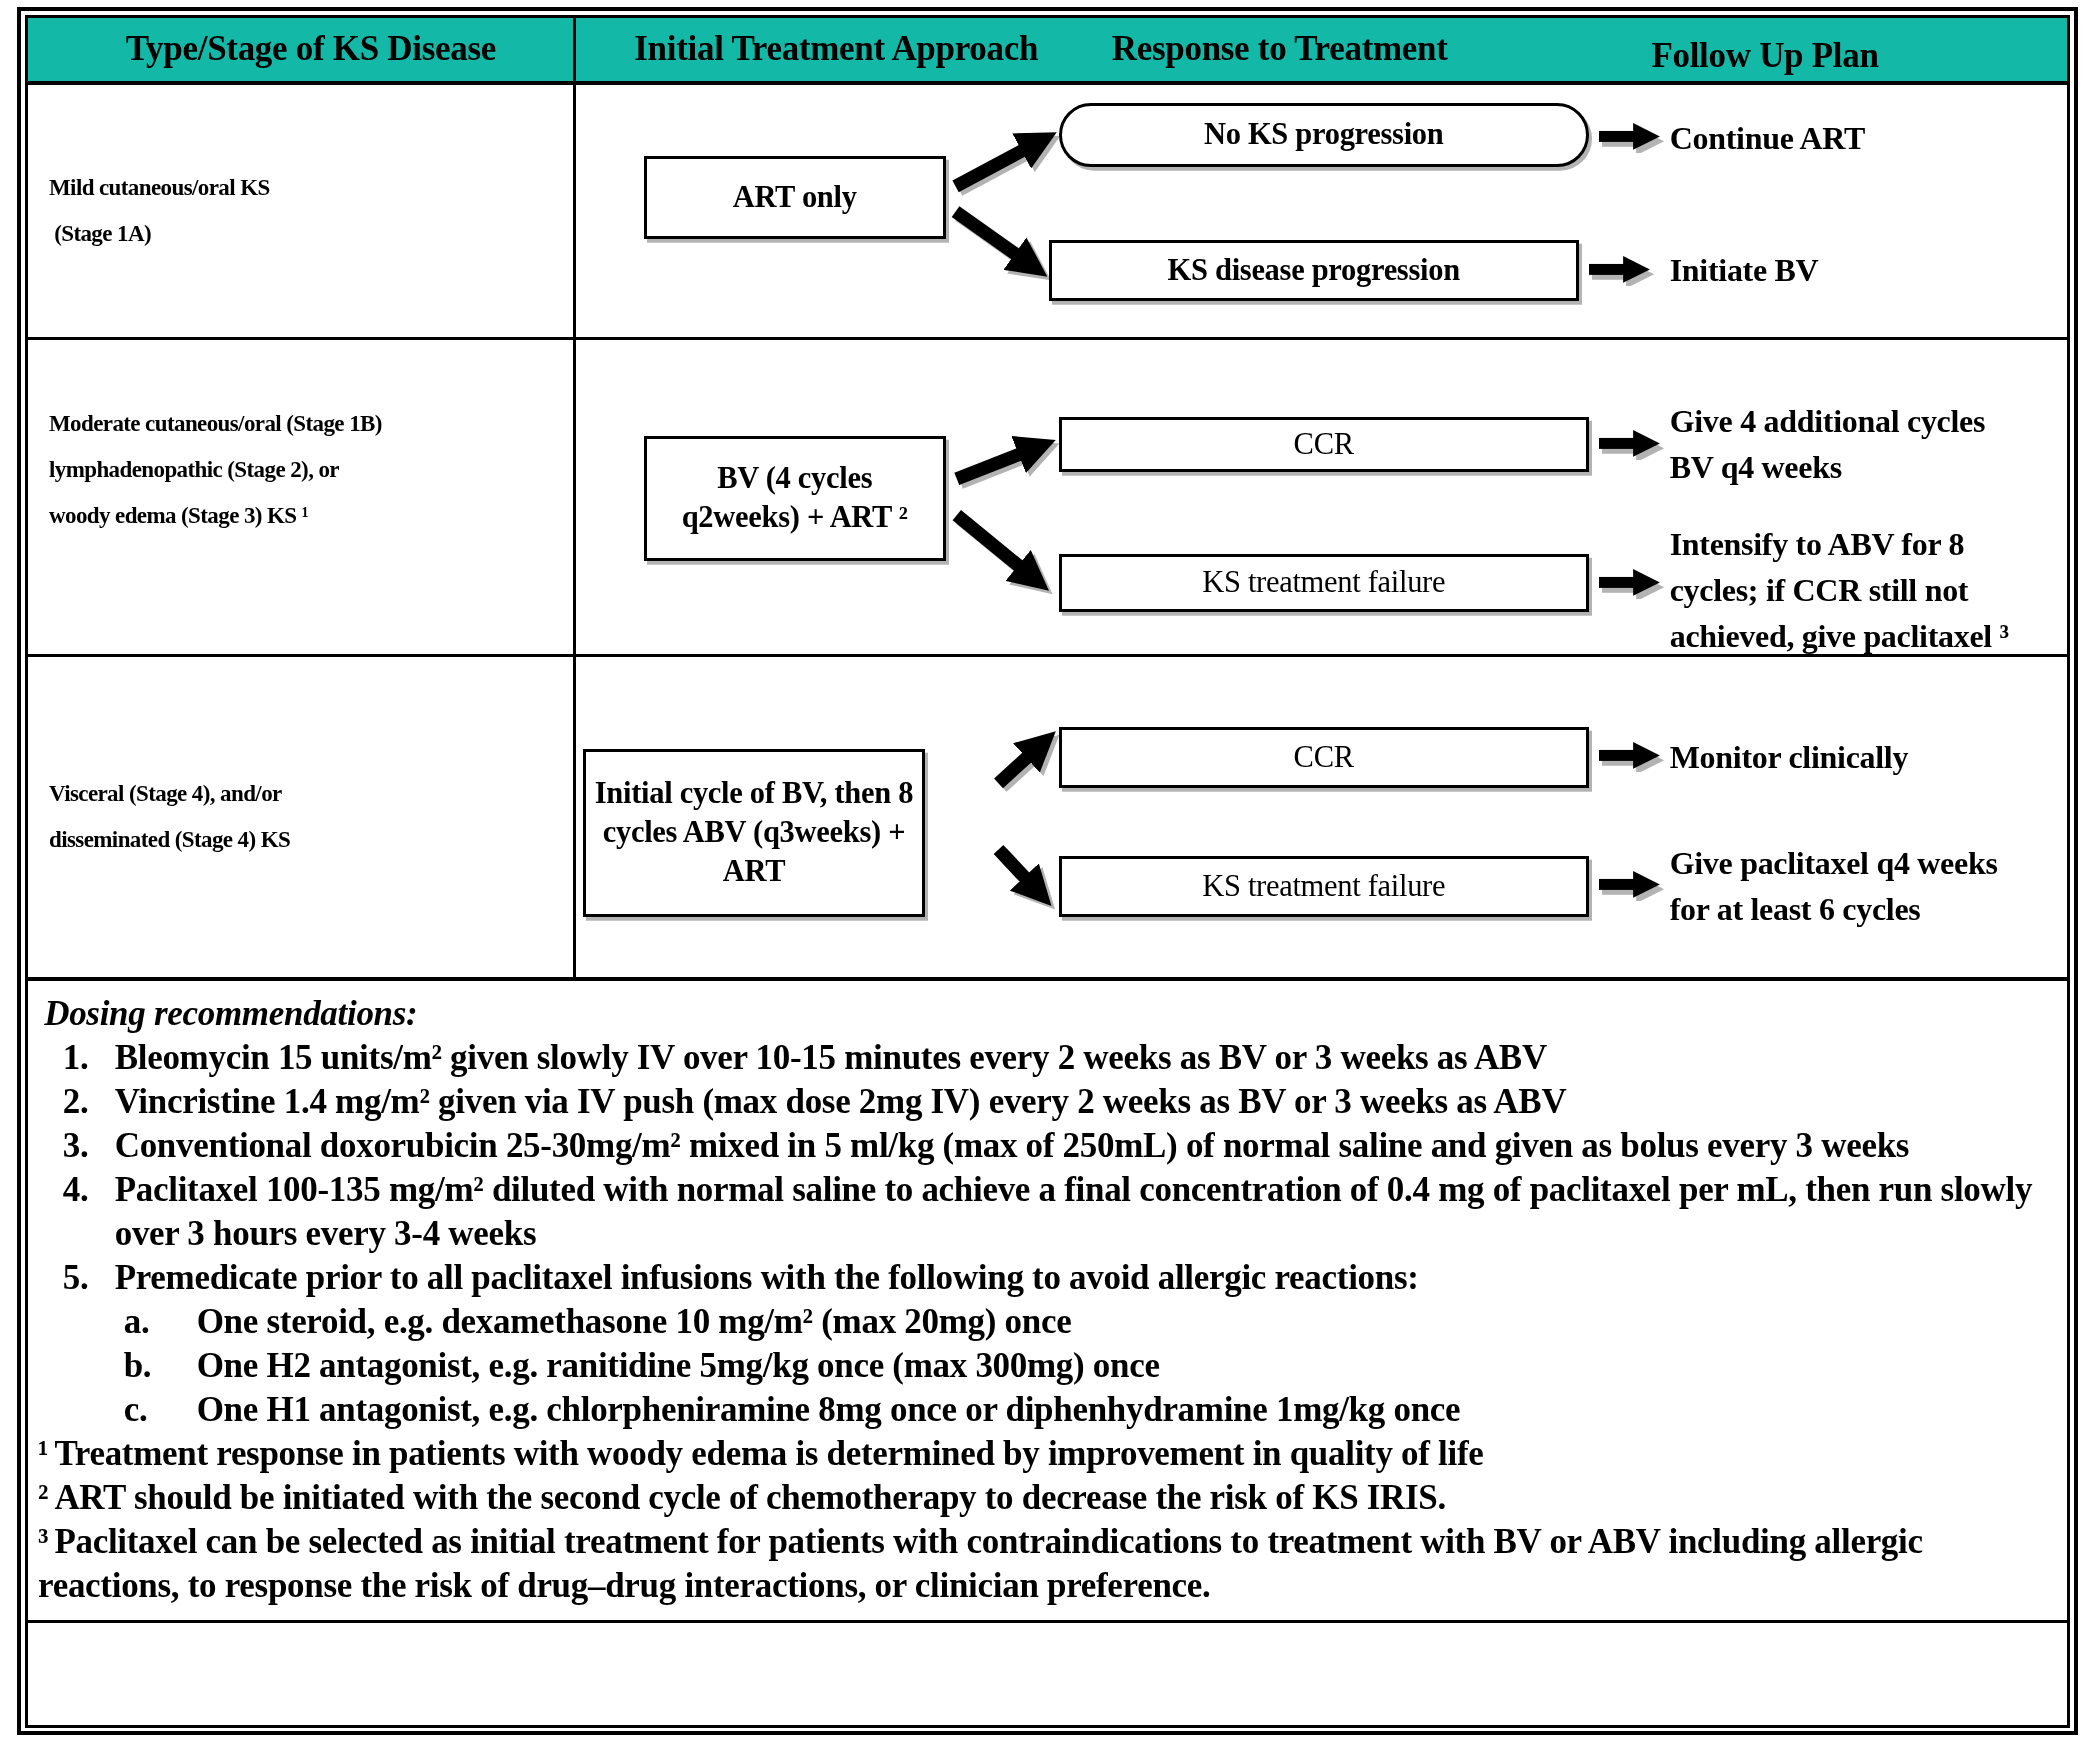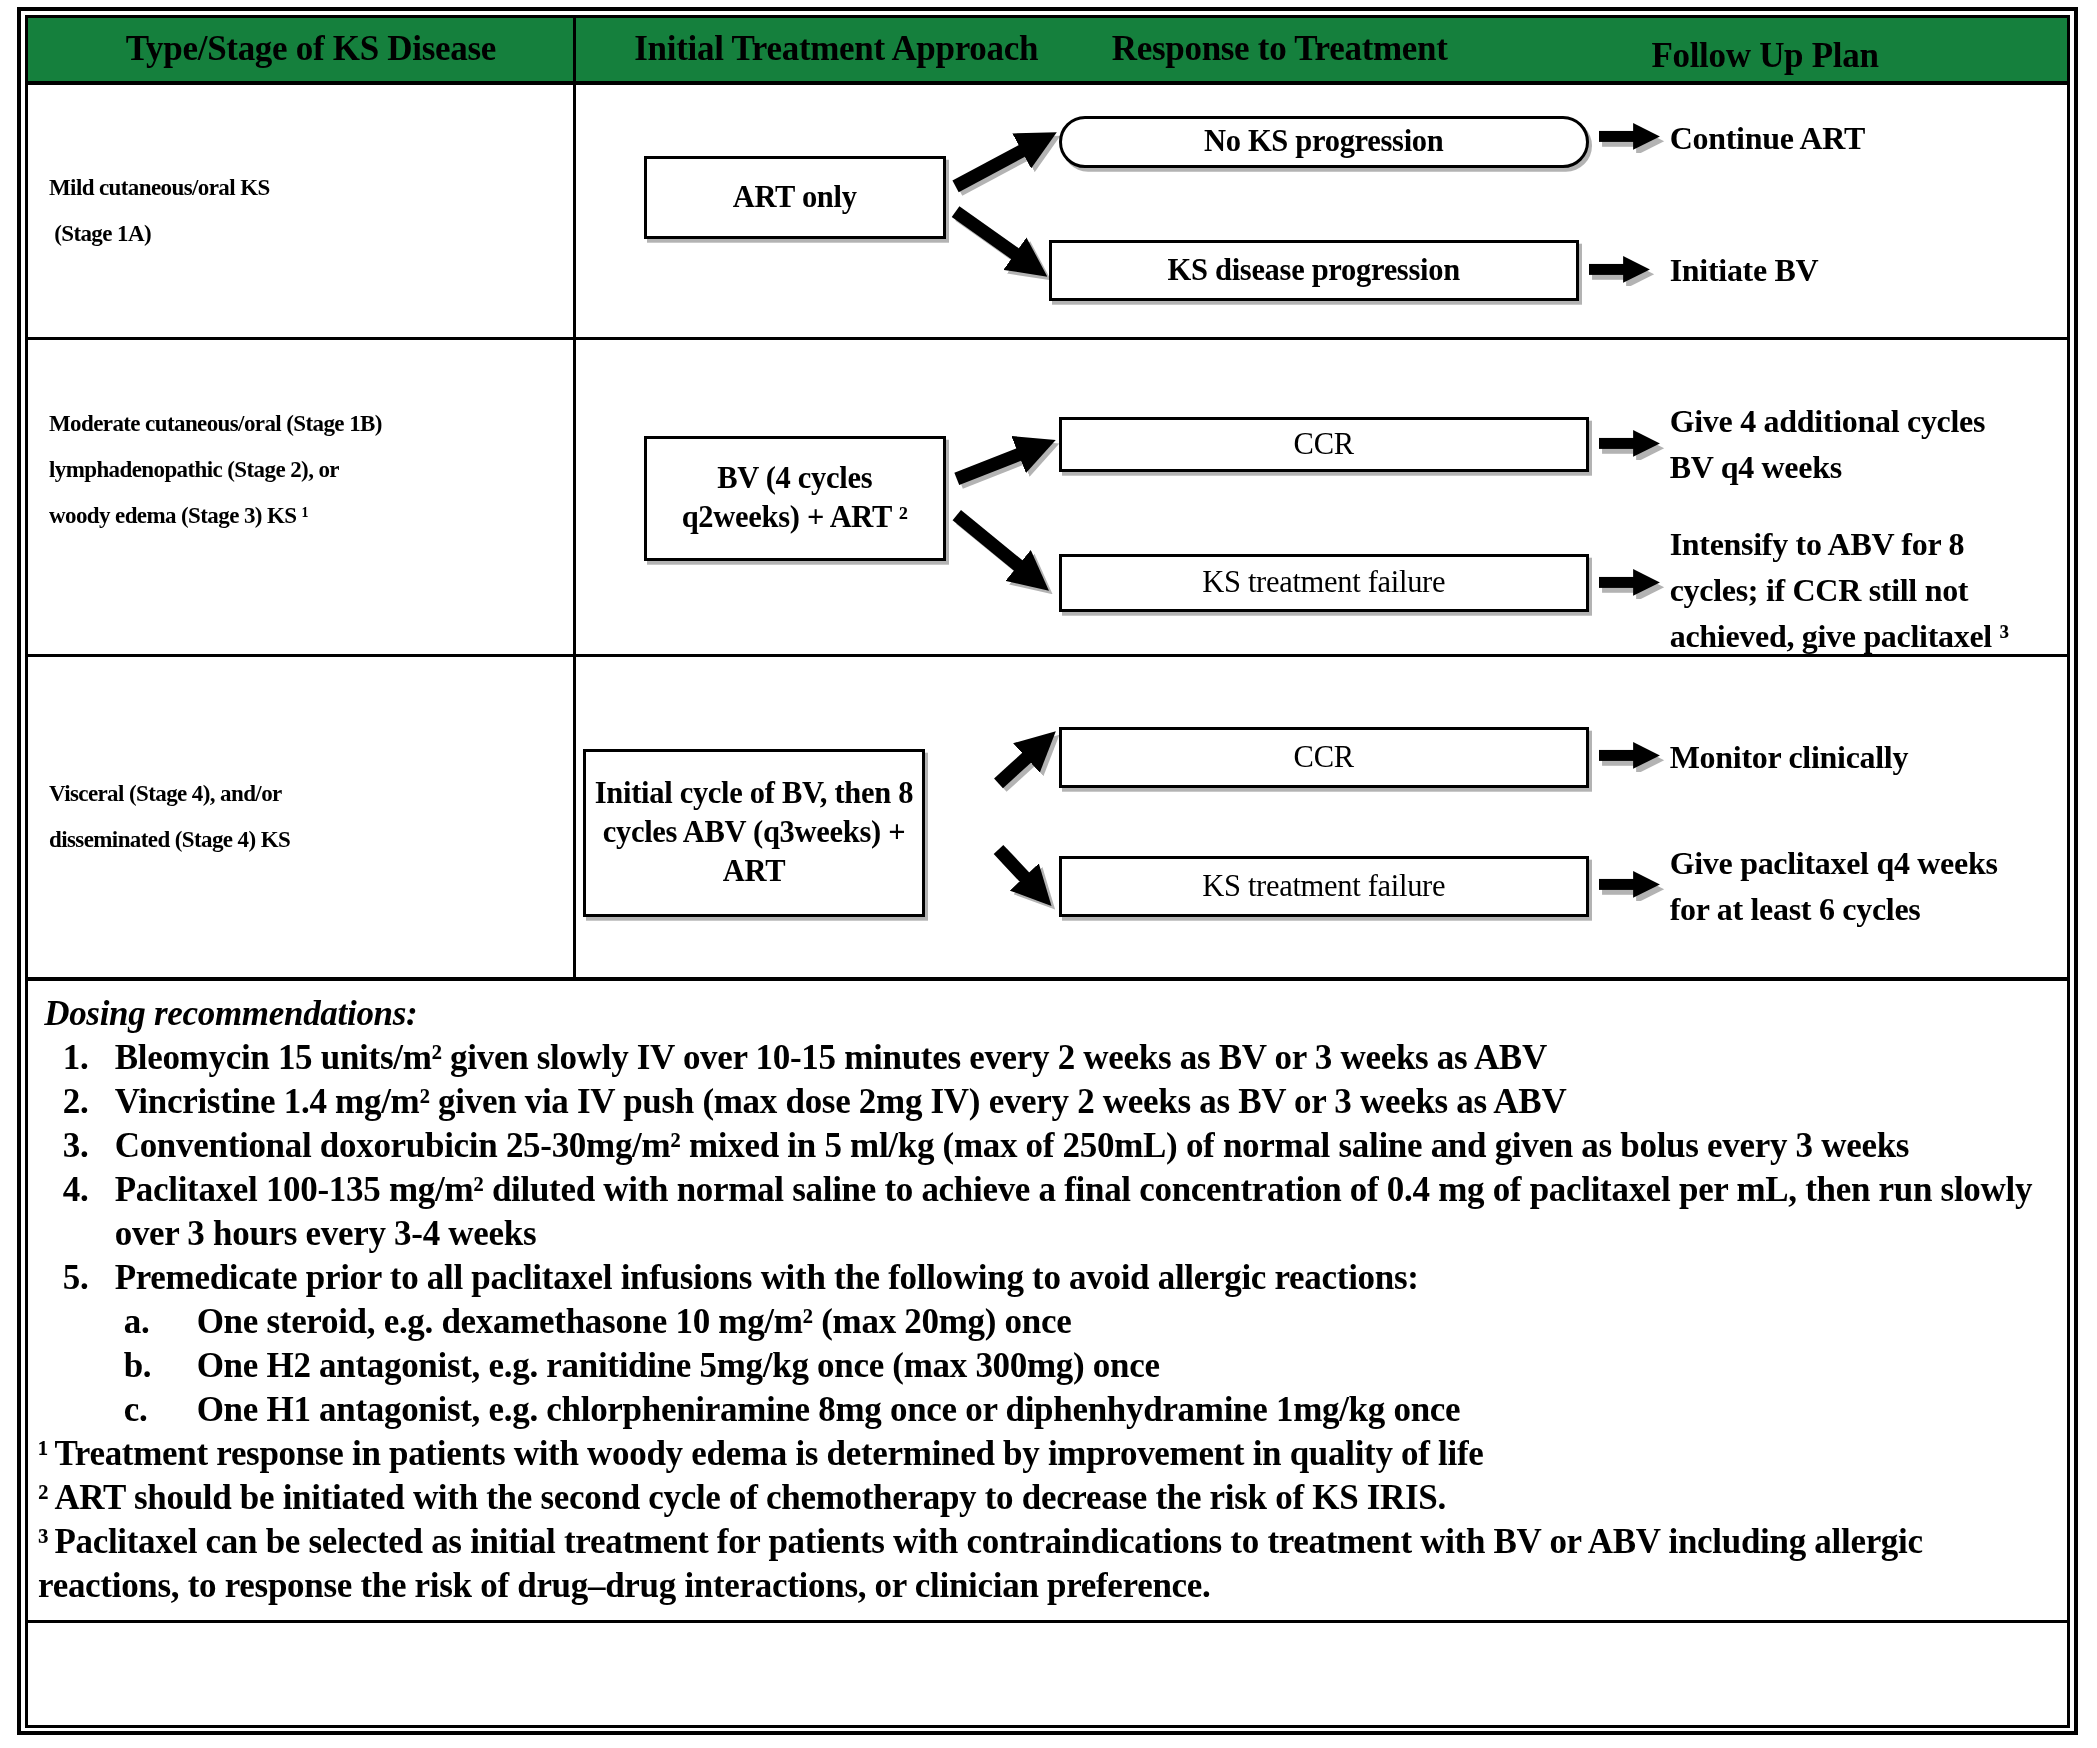--- a/index.html
+++ b/index.html
@@ -5,21 +5,21 @@
   * { box-sizing: border-box; margin: 0; padding: 0; }
   html,body { width: 2097px; height: 1749px; background: #ffffff; color:#000;
     font-family: "Liberation Serif", "DejaVu Serif", serif; }
 
   .frame-outer { position:absolute; left:17px; top:7.3px; width:2061px; height:1728px;
     border:4.9px solid #000; }
   .frame-inner { position:absolute; left:3.7px; top:3.7px; right:3.7px; bottom:3.7px;
     border:3.7px solid #000; display:flex; flex-direction:column; overflow:hidden; }
 
   
-  .hdr { display:flex; height:67px; background:#15803d; border-bottom:4.9px solid #000;
+  .hdr { display:flex; height:67px; background:#14b8a6; border-bottom:4.9px solid #000;
     font-weight:bold; font-size:35px; letter-spacing:-0.3px; }
   .hdr .hc { display:flex; align-items:center; justify-content:center; white-space:pre; }
   .hc1 { width:548px; border-right:3px solid #000; justify-content:flex-start; padding-left:21.3px; }
   .hc2 { width:521px; } .hc3 { width:366px; } .hc4 { flex:1;margin-top:14px; }
 
   
   .brow { display:flex; border-bottom:3px solid #000; position:relative; }
   #row1 { height:255px; } #row2 { height:317px; } #row3 { height:324px; border-bottom-width:4.3px; }
   .stage { width:548px; border-right:3px solid #000; font-weight:bold; font-size:23px;
     line-height:46px; letter-spacing:-0.6px; white-space:pre; padding-left:21.3px;
@@ -33,21 +33,21 @@
   .box.bold { font-weight:bold; }
 
   .fup { position:absolute; width:405px; display:flex; align-items:center; font-weight:bold;
     font-size:32px; line-height:46px; letter-spacing:-0.3px; white-space:pre; }
 
   .flow-svg { position:absolute; left:0; top:0; width:100%; height:100%; pointer-events:none; }
   .harrow { position:absolute; width:67px; height:30.5px; }
 
   
   #row1 .b-init  { left:68px; top:71px; width:302px; height:83px; }
-  #row1 .b-resp1 { left:483px; top:31px;  width:530px; height:52px;border-radius:32px; }
+  #row1 .b-resp1 { left:483px; top:18px;  width:530px; height:64px;border-radius:32px; }
   #row1 .b-resp2 { left:473px; top:155px; width:530px; height:61px; }
   #row1 .f1 { left:1094px; top:21.3px;  height:64px; }
   #row1 .f2 { left:1094px; top:155px; height:61px; }
   #row1 .ha1 { left:1023px; top:38px; }
   #row1 .ha2 { left:1013px; top:171px; }
 
   
   #row2 .b-init  { left:68px; top:96px; width:302px; height:125px; }
   #row2 .b-resp1 { left:483px; top:77px; width:530px; height:55px; }
   #row2 .b-resp2 { left:483px; top:214px; width:530px; height:58px; }

